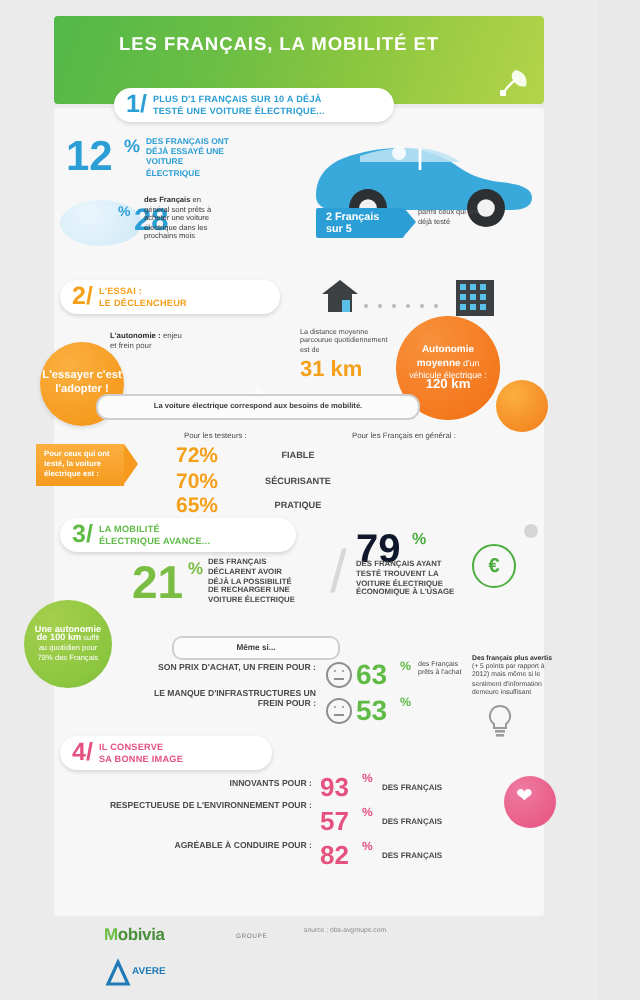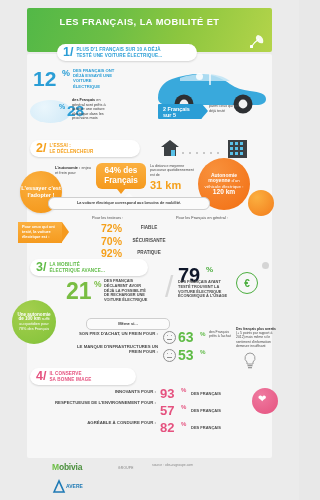--- a/index.html
+++ b/index.html
@@ -120,21 +120,21 @@
     background:linear-gradient(180deg,#fbb040,#f59a1e);
     color:#fff;font-size:3.9px;font-weight:bold;line-height:4.8px;
     padding:3px 3px 0 4px;box-sizing:border-box;
   }
   .tag-ceux:after{
     content:"";position:absolute;right:-7px;top:0;width:0;height:0;
     border-top:10.5px solid transparent;border-bottom:10.5px solid transparent;border-left:7px solid #f59a1e;
   }
   .col-head{position:absolute;font-size:3.9px;font-weight:bold;color:#4a4a4a;}
   .col-head span{font-weight:normal;}
-  .pcol{position:absolute;width:34px;text-align:right;font-size:10.5px;font-weight:bold;color:#f5a01b;line-height:12.6px;}
+  .pcol{position:absolute;width:34px;text-align:left;font-size:10.5px;font-weight:bold;color:#f5a01b;line-height:12.6px;}
   .pmid{position:absolute;width:46px;text-align:center;font-size:4.6px;font-weight:bold;color:#4a4a4a;line-height:12.6px;}
 
   
   .n21{position:absolute;left:66px;top:280px;font-size:23px;font-weight:bold;color:#79bd43;line-height:1;}
   .n21s{position:absolute;left:94px;top:279px;font-size:8.5px;font-weight:bold;color:#79bd43;}
   .t21{position:absolute;left:104px;top:279px;width:46px;font-size:3.9px;font-weight:bold;color:#4a4a4a;line-height:4.8px;text-transform:uppercase;}
   .slash{position:absolute;left:165px;top:272px;font-size:30px;color:#d8d8d8;font-weight:300;line-height:1;}
   .n79{position:absolute;left:178px;top:265px;font-size:20px;font-weight:bold;color:#0f172a;line-height:1;}
   .n79s{position:absolute;left:206px;top:265px;font-size:8px;font-weight:bold;color:#4cae3f;}
   .t79{position:absolute;left:178px;top:280px;width:52px;font-size:3.9px;font-weight:bold;color:#4a4a4a;line-height:4.8px;text-transform:uppercase;}
@@ -286,24 +286,20 @@
         <rect x="9" y="14" width="3" height="3"></rect>
         <rect x="14" y="14" width="3" height="3"></rect>
       </g>
   </svg>
 
   <div class="badge-essai">L'essayer c'est l'adopter !</div>
 
   <div class="t-auton">
     <b>L'autonomie :</b><span> enjeu et frein pour</span>
   </div>
-  <div class="blob64">
-    <span>64% des</span><br>
-    <span>Français</span>
-  </div>
 
   <div class="t-dist">La distance moyenne parcourue quotidiennement est de</div>
   <div class="n31">31 km</div>
 
   <div class="badge-moy">
     <div>
       <b>Autonomie moyenne</b><span> d'un véhicule électrique :</span><br>
       <span class="km">120 km</span>
     </div>
   </div>
@@ -316,21 +312,21 @@
   <div class="col-head" style="left:92px;top:215px;">
     <span>Pour les testeurs :</span>
   </div>
   <div class="col-head" style="left:176px;top:215px;">
     <span>Pour les Français</span><span> en général :</span>
   </div>
 
   <div class="pcol" style="left:88px;top:222px;">
     <div>72%</div>
     <div>70%</div>
-    <div>92%</div>
+    <div>65%</div>
   </div>
   <div class="pmid" style="left:126px;top:222px;">
     <div>FIABLE</div>
     <div>SÉCURISANTE</div>
     <div>PRATIQUE</div>
   </div>
 
   <div class="sec-pill green" style="left:30px;top:259px;width:104px;">
     <span class="sec-num">3/</span>
     <span class="sec-txt">

